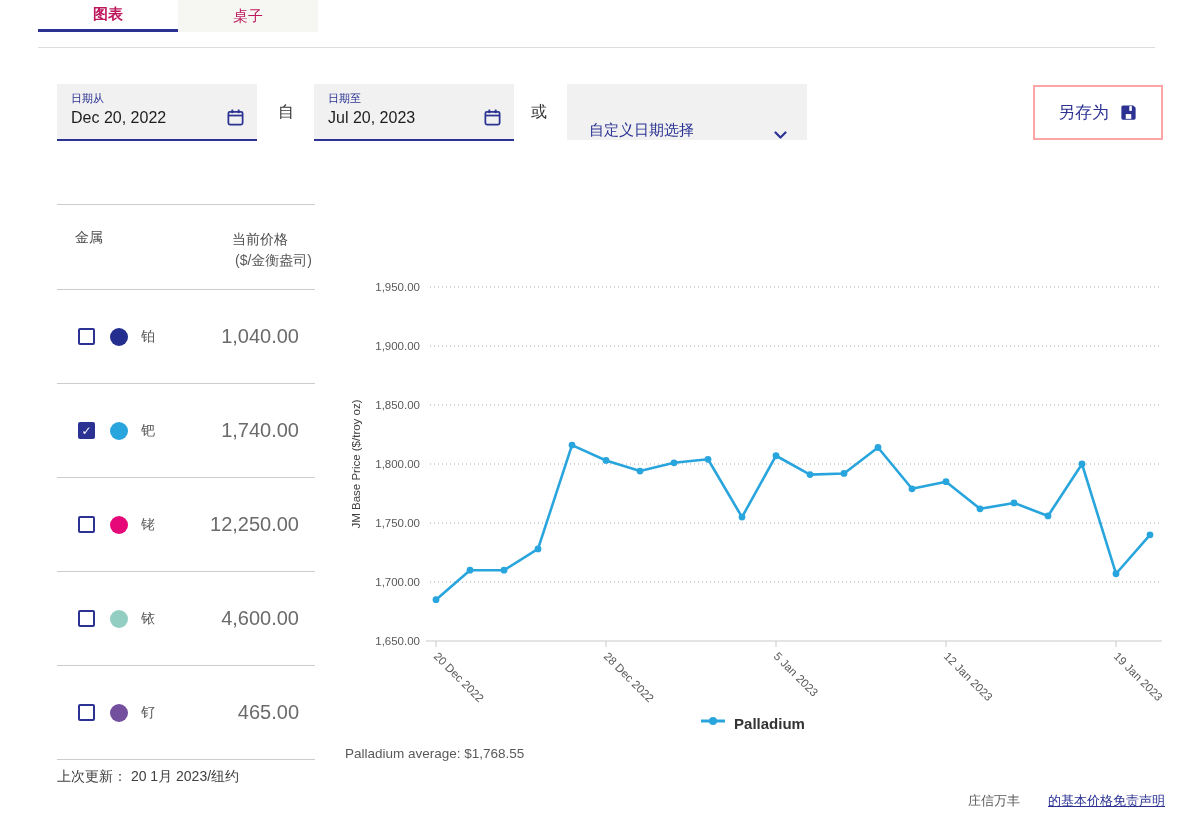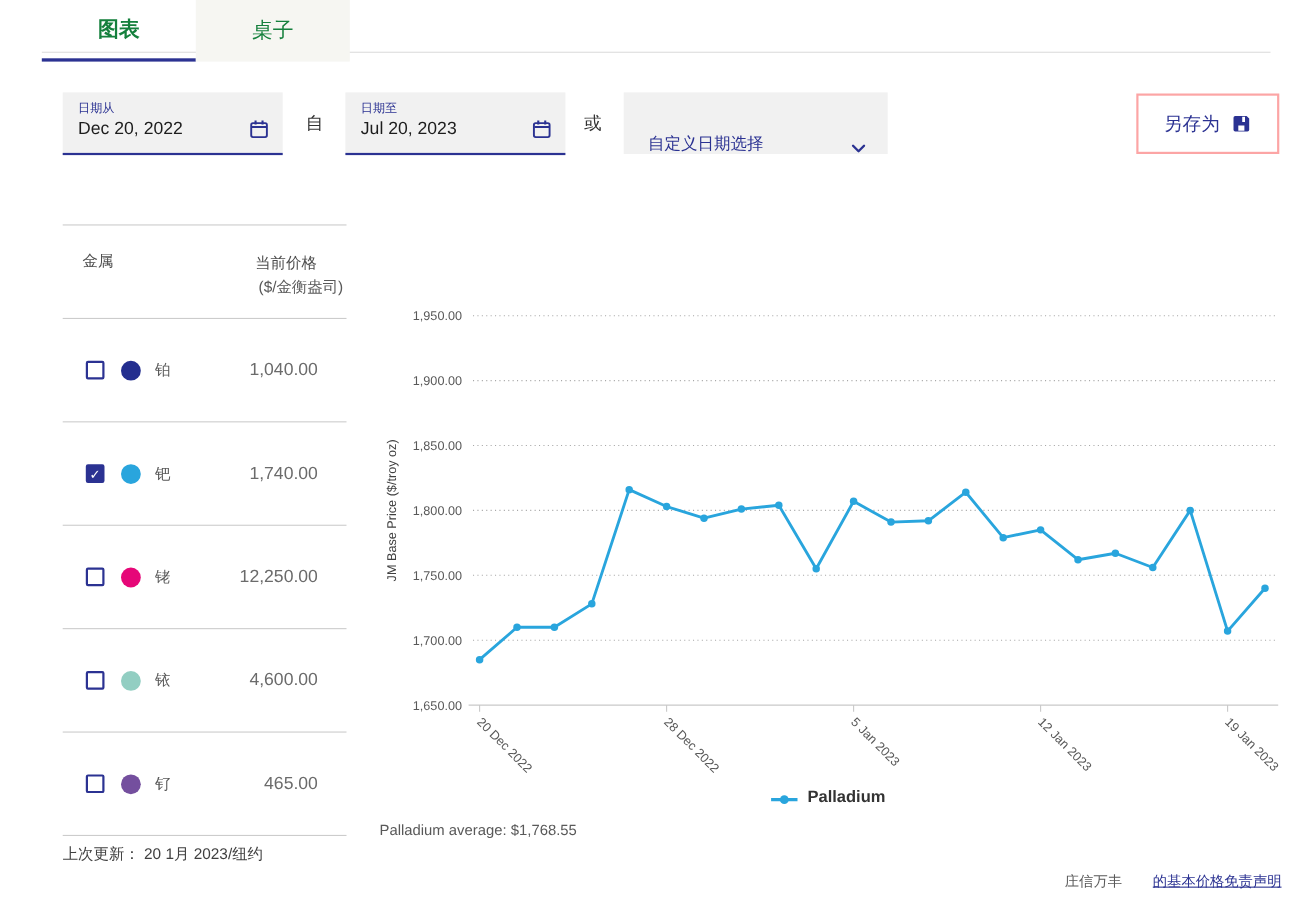--- a/index.html
+++ b/index.html
@@ -3,22 +3,22 @@
 <meta charset="utf-8">
 <style>
   * { margin:0; padding:0; box-sizing:border-box; }
   html,body { background:#fff; }
   body { font-family:"Liberation Sans","DejaVu Sans",sans-serif; color:#333; }
   .page { position:relative; width:1188px; height:821px; background:#fff; overflow:hidden; }
 
   
   .tabs { position:absolute; left:38px; top:0; width:1117px; height:48px;
           display:flex; border-bottom:1px solid #ddd; }
-  .tab { width:140px; height:56px; display:flex; align-items:center; justify-content:center;
-         font-size:19px; color:#15803d; cursor:pointer; }
+  .tab { width:140px; height:32px; display:flex; align-items:center; justify-content:center;
+         font-size:15px; color:#be185d; cursor:pointer; }
   .tab.active { border-bottom:3px solid #2b3292; font-weight:bold; }
   .tab.inactive { background:#f6f6f2; }
 
   
   .controls { position:absolute; left:57px; top:84px; width:1106px; height:57px; }
   .date-field { position:absolute; top:0; width:200px; height:57px; background:#f1f1f1;
                 border-bottom:2px solid #2b3292; padding:7px 12px 11px 14px; cursor:pointer; }
   .date-field .field-label { display:block; font-size:11px; color:#2b3292; }
   .field-row { display:flex; align-items:center; justify-content:space-between; margin-top:2px; }
   .field-value { font-size:16px; color:#1d1d1d; }
@@ -38,32 +38,32 @@
   .m-header .h-metal { position:absolute; left:18px; top:24px; font-size:14px; color:#4d4d4d; }
   .m-header .h-price { position:absolute; left:141px; top:24px; font-size:14px; color:#4d4d4d; line-height:21px;margin-left:34px; }
   .m-header .h-price .l2 { padding-left:3px; color:#595959; }
   .m-row { height:94px; border-bottom:1px solid #ccc; display:flex; align-items:center; }
   .cb { width:17px; height:17px; border:2px solid #2b3292; border-radius:2px; margin-left:21px;
         cursor:pointer; display:inline-flex; align-items:center; justify-content:center; background:#fff; }
   .cb.checked { background:#2b3292; }
   .cb.checked::after { content:"✓"; color:#fff; font-size:12px; font-weight:bold; line-height:1; }
   .dot { width:18px; height:18px; border-radius:50%; margin-left:15px; }
   .m-name { margin-left:13px; font-size:14px; color:#595959; }
-  .m-price { margin-left:auto; margin-right:26px; font-size:16px; color:#6b6b6b; }
+  .m-price { margin-left:auto; margin-right:16px; font-size:20px; color:#6b6b6b; }
   .last-updated { margin-top:8px; font-size:14px; color:#404040; }
 
   
   .chart-area { position:absolute; left:330px; top:268px; width:845px; }
   svg text { font-family:"Liberation Sans","DejaVu Sans",sans-serif; }
   .grid { stroke:#a8a8a8; stroke-width:1; stroke-dasharray:1 3; }
   .axisline { stroke:#c9c9c9; stroke-width:1; }
   .tick { stroke:#c9c9c9; stroke-width:1; }
   .ylab, .xlab { font-size:11.5px; fill:#595959; }
   .ytitle { font-size:11.5px; fill:#404040; }
-  .legend { display:flex; align-items:flex-end; justify-content:center; gap:8px; margin-top:6px; }
+  .legend { display:flex; align-items:flex-start; justify-content:center; gap:8px; margin-top:6px; }
   .legend span { font-size:15px; font-weight:bold; color:#333; }
   .avg { margin:14px 0 0 15px; font-size:13.5px; color:#595959; }
 
   
   .footer-note { position:absolute; right:23px; top:792px; font-size:13px; color:#595959; }
   .footer-note a { color:#2b3292; text-decoration:underline; cursor:pointer;padding-left:28px; }
 </style>
 </head>
 <body>
 

